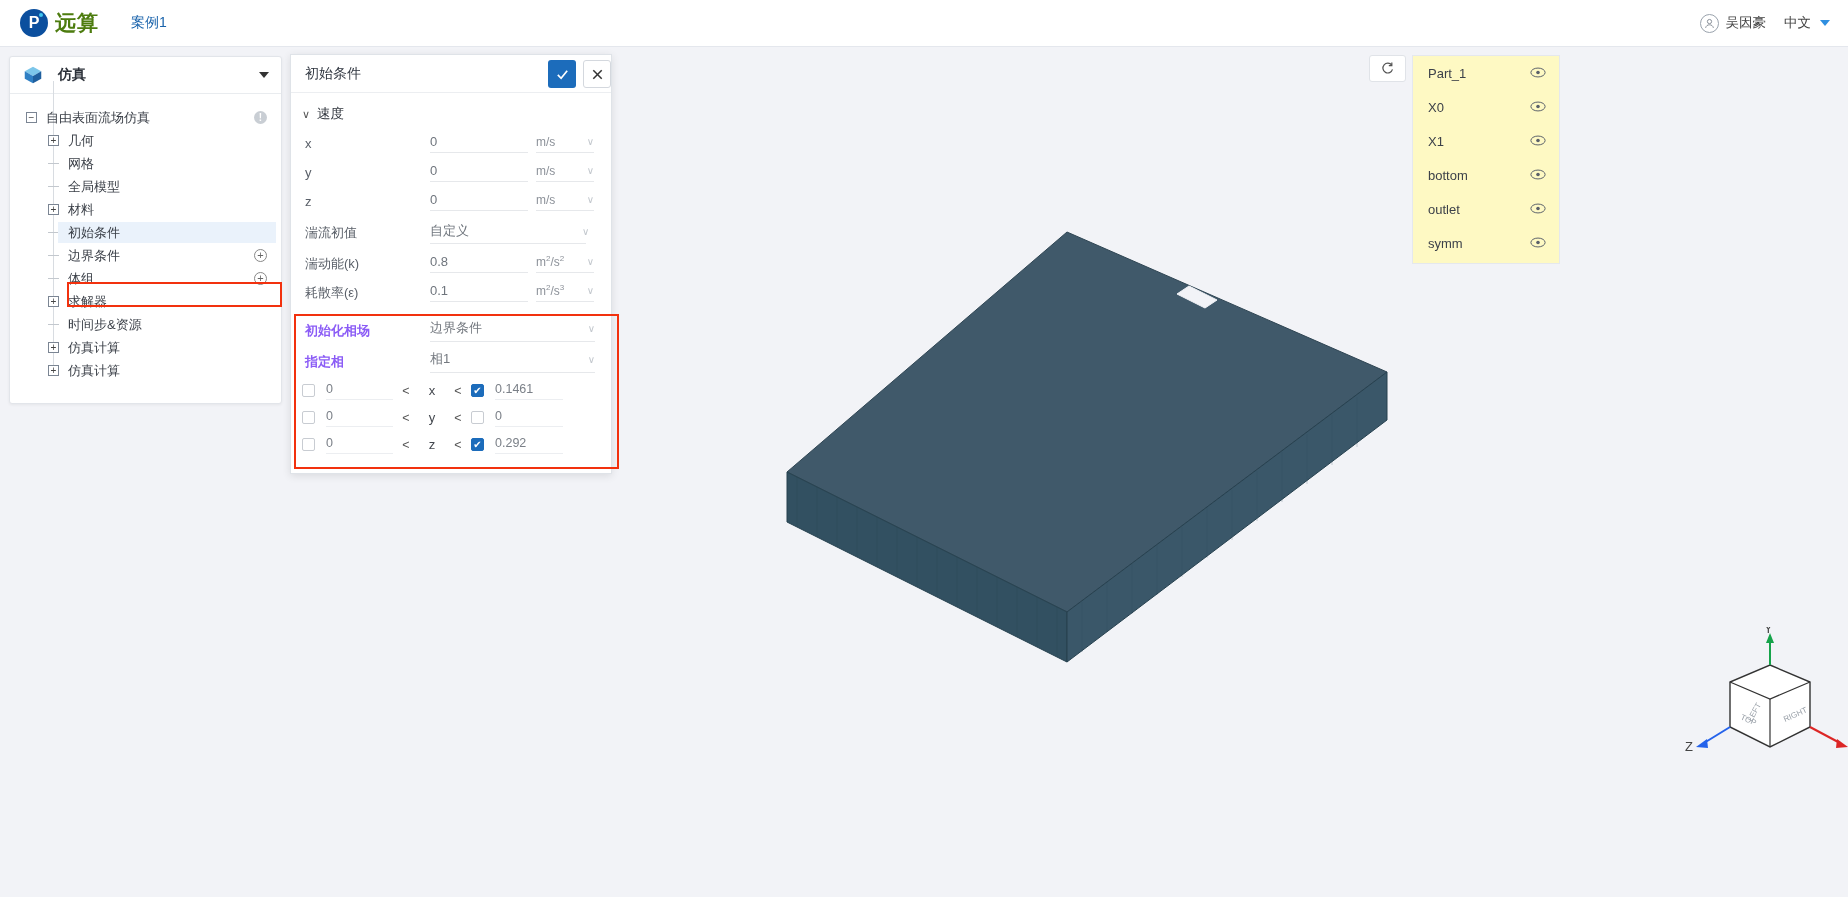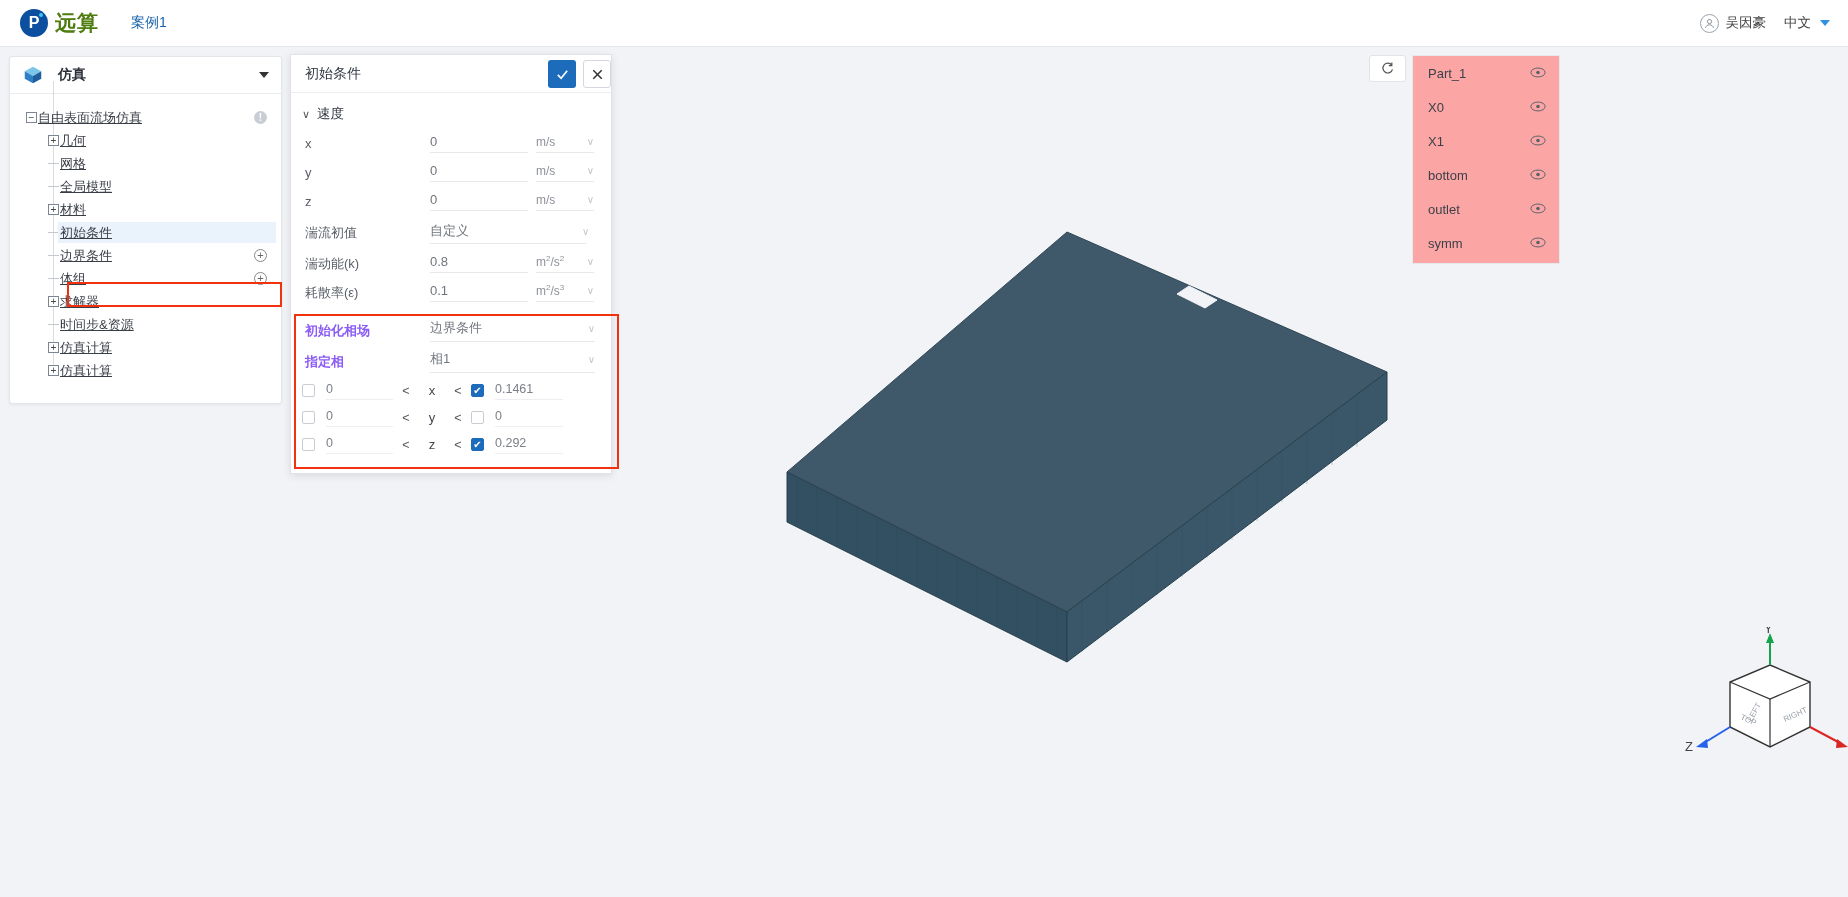--- a/index.html
+++ b/index.html
@@ -69,21 +69,21 @@
     border-top:6px solid #333;
   }
   .tree { padding:12px 0 0 0; font-size:13px; color:#3a3f47; }
   .tnode { display:flex; align-items:center; height:23px; position:relative; }
   .tbox {
     width:11px;height:11px;border:1px solid #7b8593;background:#fff;
     display:flex;align-items:center;justify-content:center;
     font-size:10px;line-height:9px;color:#444; flex:none;
   }
   .tdash { width:11px; height:1px; background:#c3c8ce; flex:none; }
-  .tlabel { margin-left:1px; white-space:nowrap;text-decoration:underline; }
+  .tlabel { margin-left:9px; white-space:nowrap; }
   .lvl0 { padding-left:16px; }
   .lvl1 { padding-left:38px; }
   .vline {
     position:absolute; left:43px; top:0; width:1px; background:#d8dce1;
   }
   .info-dot {
     position:absolute; right:14px;
     width:13px;height:13px;border-radius:50%;background:#c9ced4;color:#fff;
     font-size:10px;line-height:13px;text-align:center;font-weight:bold;
   }
@@ -173,21 +173,21 @@
 
   
   .viewport { position:absolute; left:282px; top:47px; right:0; bottom:0; background:#f2f3f7; }
   .refresh-btn {
     position:absolute; left:1369px; top:55px; width:37px; height:27px;
     background:#fff; border:1px solid #e0e3e8; border-radius:3px;
     display:flex; align-items:center; justify-content:center; cursor:pointer;
   }
   .partlist {
     position:absolute; left:1412px; top:55px; width:148px; height:209px;
-    background:#fca5a5; border:1px solid #e5e8ed;
+    background:#fef9c3; border:1px solid #e5e8ed;
   }
   .part-item {
     height:34px; display:flex; align-items:center;
     padding:0 13px 0 15px; font-size:13px; color:#3c4149;
   }
   .eye { margin-left:auto; cursor:pointer; }
 
   .axes { position:absolute; left:1400px; top:580px; width:180px; height:160px; }
 </style>
 </head>

